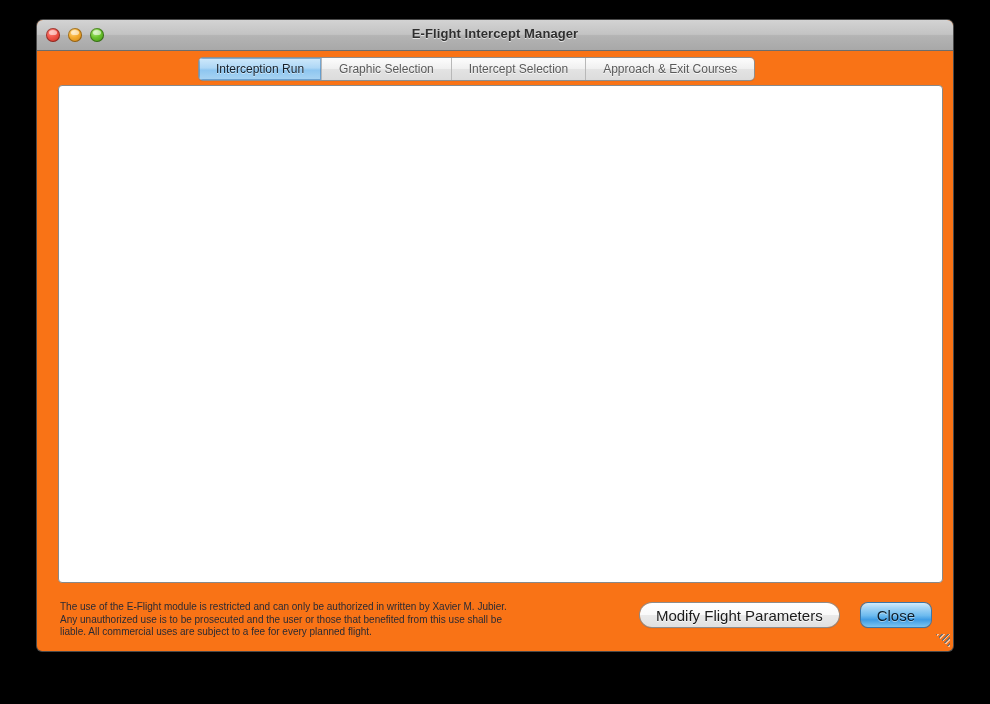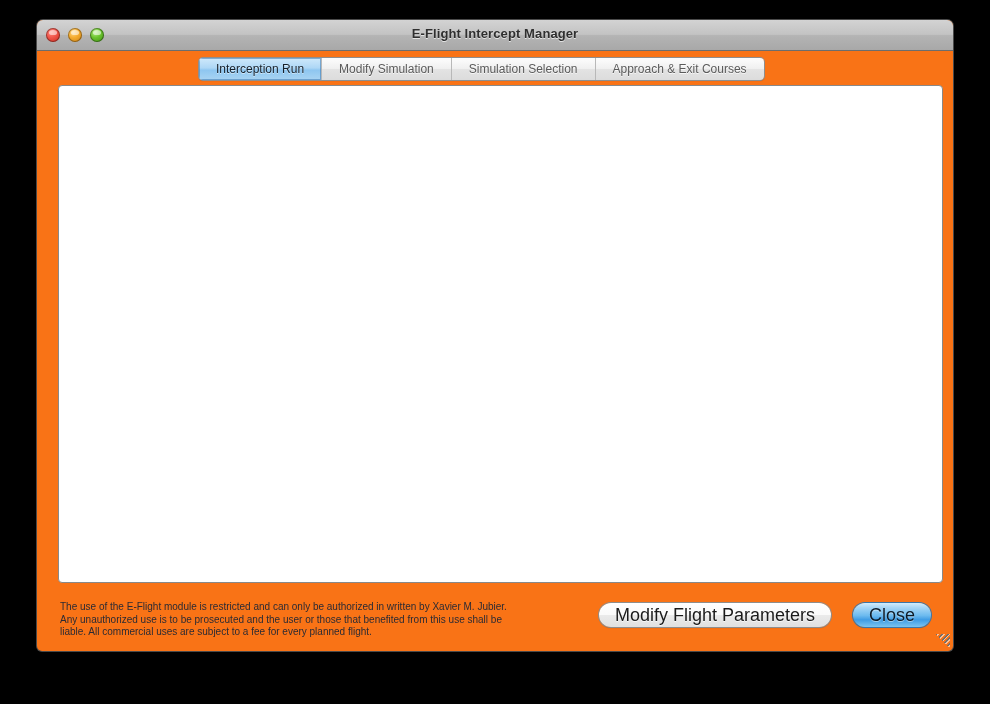--- a/index.html
+++ b/index.html
@@ -152,39 +152,40 @@
     position: absolute;
     right: 22px;
     top: 583px;
     display: flex;
     align-items: center;
     gap: 22px;
   }
   .btn {
     height: 24px;
     border-radius: 12px;
-    font-size: 18px;
+    font-size: 15px;
     display: flex;
     align-items: center;
     justify-content: center;
     padding: 0 16px;
     box-sizing: border-box;
     white-space: nowrap;
   }
   .btn.plain {
     background: linear-gradient(to bottom, #ffffff 0%, #fafafa 48%, #eaeaea 52%, #e0e0e0 100%);
     color: #1b1b1b;
     box-shadow: 0 0 0 1px #8d8d8d, 0 1px 1px rgba(0,0,0,0.28);
     text-shadow: 0 1px 0 rgba(255,255,255,0.7);
   }
   .btn.default {
     background: linear-gradient(to bottom, #d3ecfb 0%, #a9d8f6 18%, #6dbbef 52%, #3f9ce4 70%, #7cc4f0 100%);
     color: #0c1b28;
     box-shadow: 0 0 0 1px #3b76a8, 0 1px 1px rgba(0,0,0,0.3);
     text-shadow: 0 1px 0 rgba(255,255,255,0.45);
+    border-radius: 7px;
   }
 
   
   .grip {
     position: absolute;
     right: 3px;
     bottom: 3px;
     width: 14px;
     height: 14px;
     background-image: repeating-linear-gradient(
@@ -209,22 +210,22 @@
         <div class="light close"></div>
         <div class="light min"></div>
         <div class="light zoom"></div>
       </div>
       <div class="title-text">E-Flight Intercept Manager</div>
     </div>
 
     <div class="tabbar">
       <div class="tabgroup">
         <div class="tab active">Interception Run</div>
-        <div class="tab">Modify Simulation</div>
-        <div class="tab">Simulation Selection</div>
+        <div class="tab">Graphic Selection</div>
+        <div class="tab">Intercept Selection</div>
         <div class="tab">Approach &amp; Exit Courses</div>
       </div>
     </div>
 
     <div class="content-panel"></div>
 
     <div class="disclaimer">
       <div>The use of the E-Flight module is restricted and can only be authorized in written by Xavier M. Jubier.</div>
       <div>Any unauthorized use is to be prosecuted and the user or those that benefited from this use shall be</div>
       <div>liable. All commercial uses are subject to a fee for every planned flight.</div>

